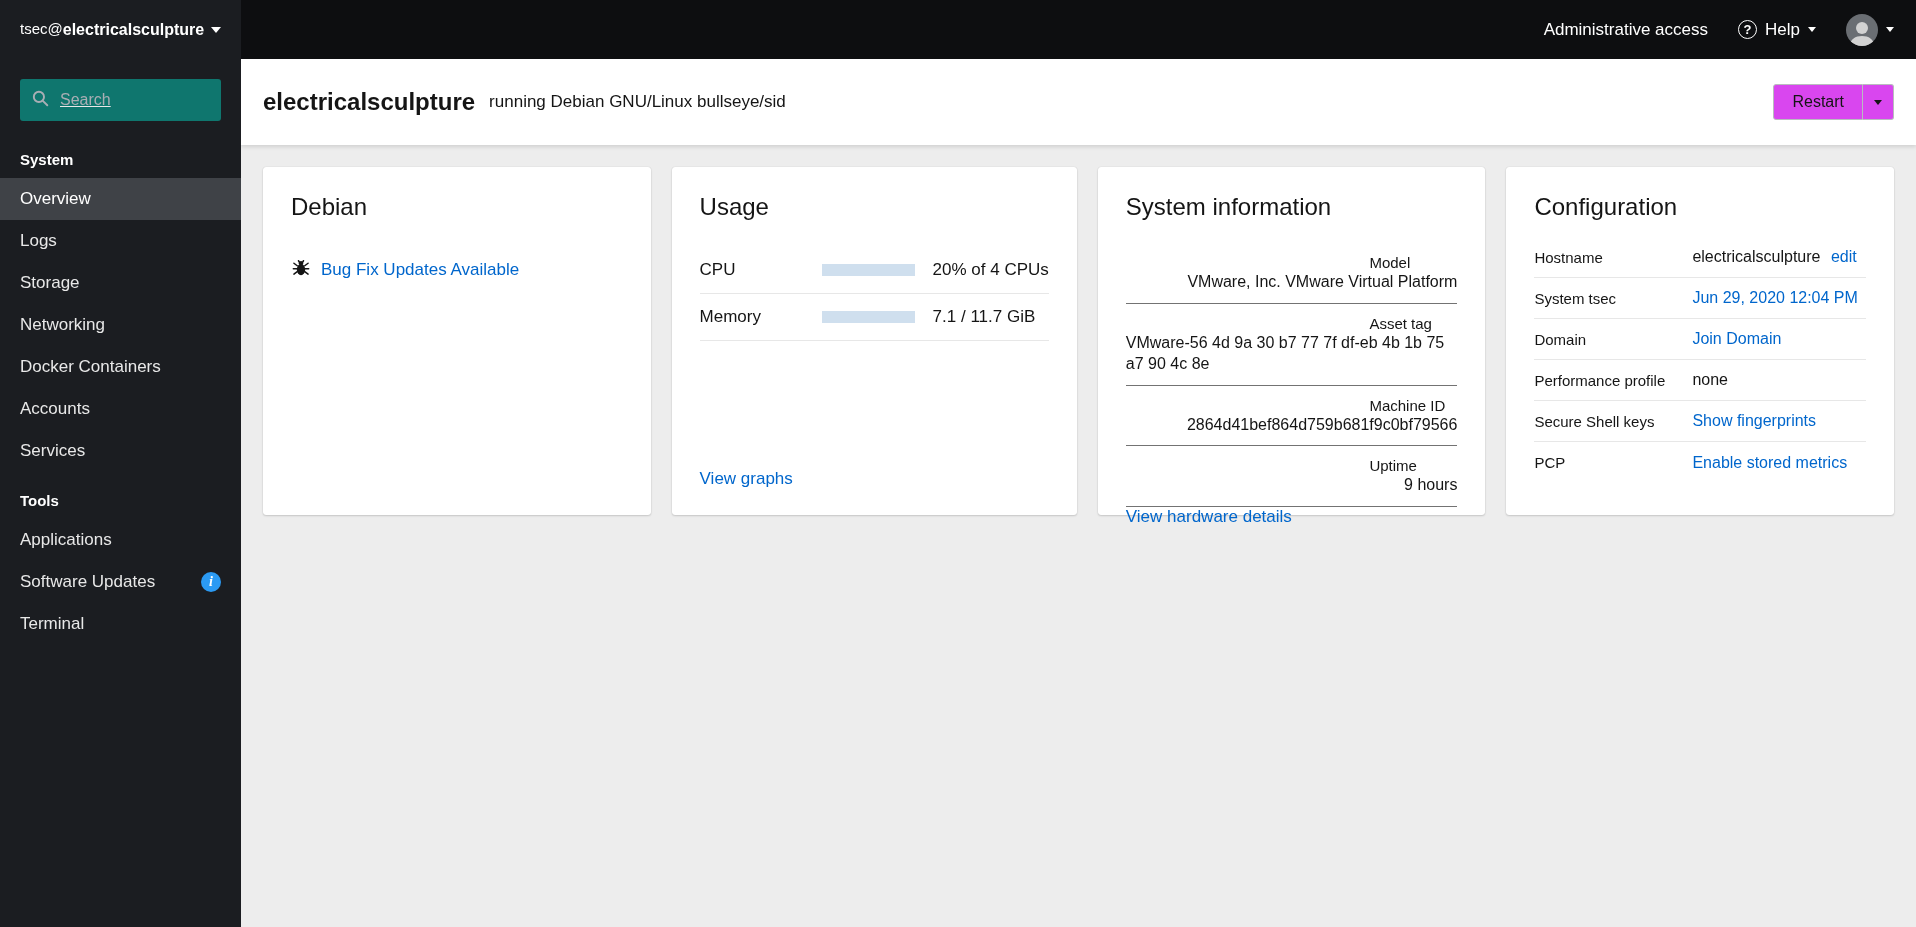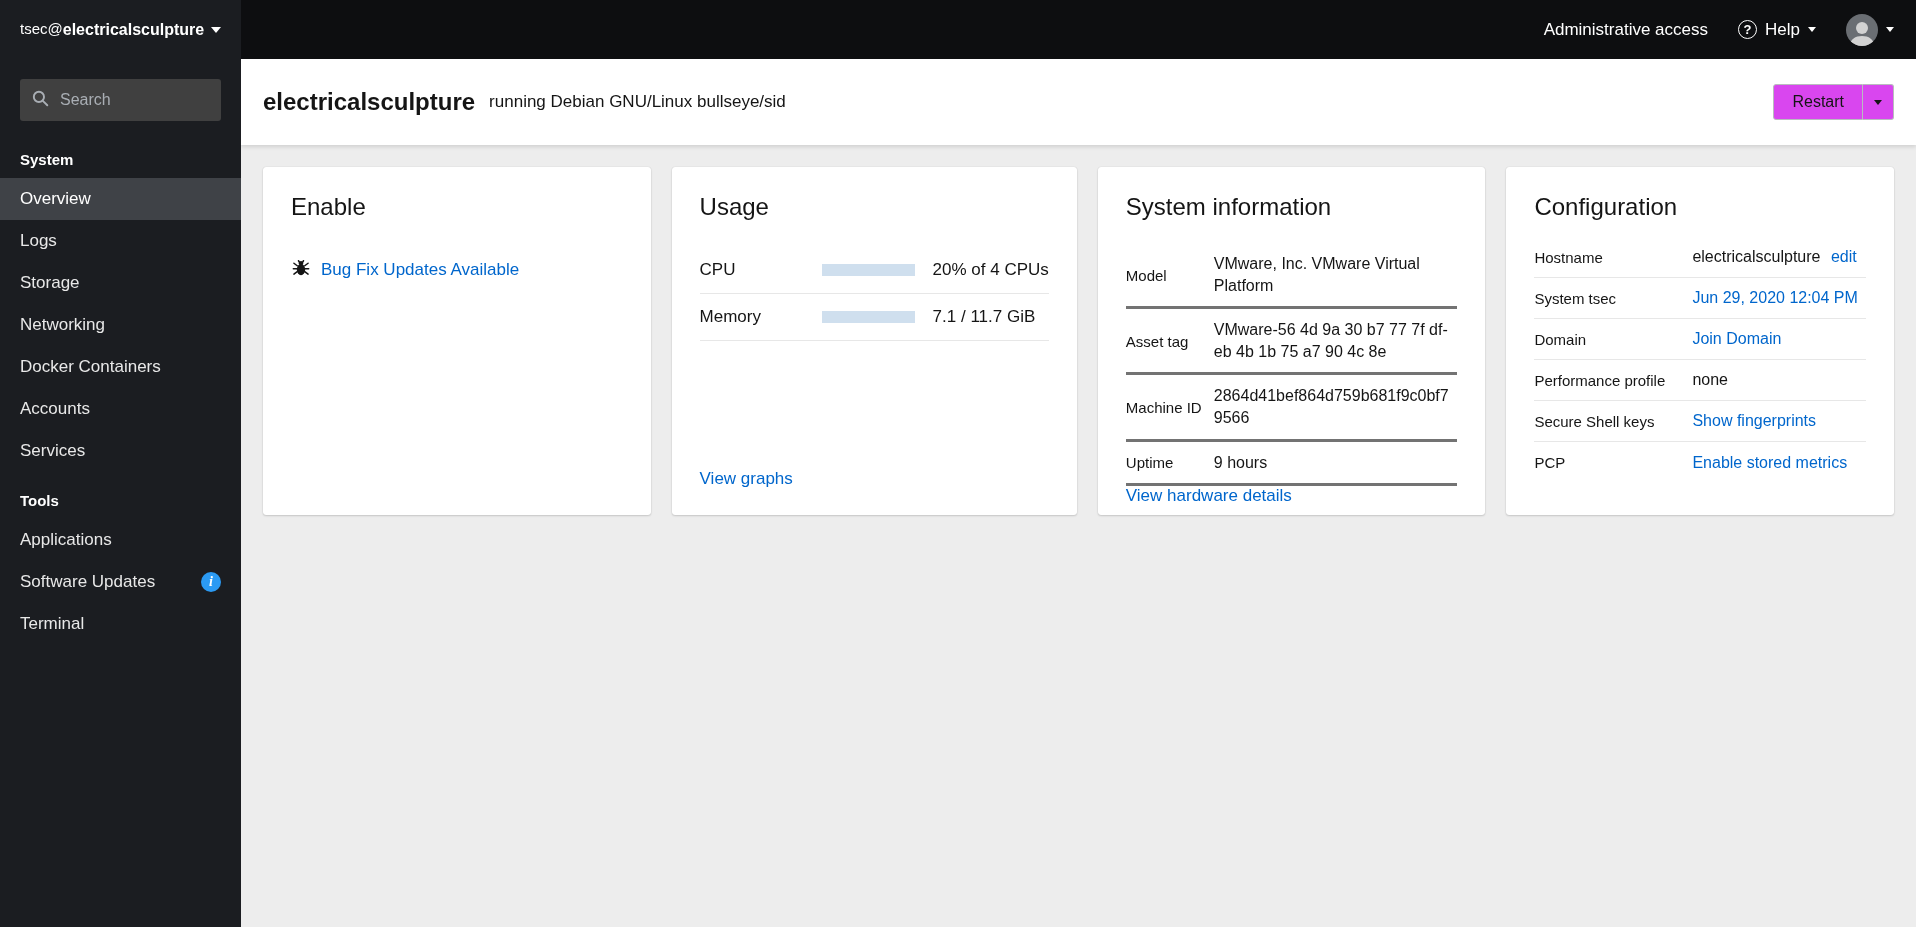--- a/index.html
+++ b/index.html
@@ -46,23 +46,23 @@
   .host-name { font-size: 16px; font-weight: bold; color: #ffffff; }
   .caret {
     width: 0; height: 0; display: inline-block;
     border-left: 5px solid transparent; border-right: 5px solid transparent;
     border-top: 6px solid currentColor;
   }
   .caret.small { border-left-width: 4px; border-right-width: 4px; border-top-width: 5px; }
   .search-wrap {
     margin: 20px 20px 10px 20px;
     height: 42px; flex: none;
-    background: #404040; border-radius: 3px;
-    display: flex; align-items: center;
-    padding: 0 12px; gap: 9px;
+    background: #0f766e; border-radius: 3px;
+    display: flex; align-items: center;
+    padding: 0 12px; gap: 9px; text-decoration: underline;
   }
   .search-wrap svg { flex: none; }
   .search-input {
     background: transparent; border: none; outline: none;
     color: #ffffff; font-size: 16px; width: 100%;
     font-family: "Liberation Sans", sans-serif;
   }
   .search-input::placeholder { color: #a9aeb4; }
   .nav { flex: 1; overflow-y: auto; padding-bottom: 20px; }
   .nav-section-title {
@@ -165,22 +165,22 @@
   .progress {
     width: 93px; height: 12px; flex: none;
     background: var(--progress_track);
   }
   .progress-fill { height: 100%; background: var(--accent); width: 0; }
   .usage-value { margin-left: 18px; white-space: nowrap; }
 
   
   .info-table { margin-top: 18px; }
   .info-row {
-    display: flex; align-items: center;
-    padding: 10px 0; border-bottom: 3px solid #737373;
+    display: flex; align-items: flex-end;
+    padding: 10px 0; border-bottom: 1px solid #737373; flex-direction: column;
   }
   .info-label { width: 88px; flex: none; font-size: 15px; padding-top: 1px; }
   .info-value { flex: 1; font-size: 16px; line-height: 1.35; word-break: break-word; }
 
   
   .cfg-table { margin-top: 12px; }
   .cfg-row {
     display: flex; align-items: center;
     min-height: 41px; border-bottom: 1px solid #e7e7e7;
   }
@@ -281,21 +281,21 @@
         <button class="btn caret-part">
           <span class="caret small" style="color:#151515"></span>
         </button>
       </span>
     </div>
 
     <div class="content">
       <div class="cards">
 
         <section class="card">
-          <h2 class="card-title">Enable</h2>
+          <h2 class="card-title">Debian</h2>
           <div class="health-row">
             <span>
               <svg width="20" height="20" viewBox="0 0 24 24">
                 <g stroke="#151515" stroke-width="1.8" stroke-linecap="round">
                   <line x1="3.5" y1="7.5" x2="7.5" y2="10.5"></line>
                   <line x1="2.8" y1="14" x2="7" y2="14"></line>
                   <line x1="3.5" y1="20.5" x2="7.5" y2="17.5"></line>
                   <line x1="20.5" y1="7.5" x2="16.5" y2="10.5"></line>
                   <line x1="21.2" y1="14" x2="17" y2="14"></line>
                   <line x1="20.5" y1="20.5" x2="16.5" y2="17.5"></line>

